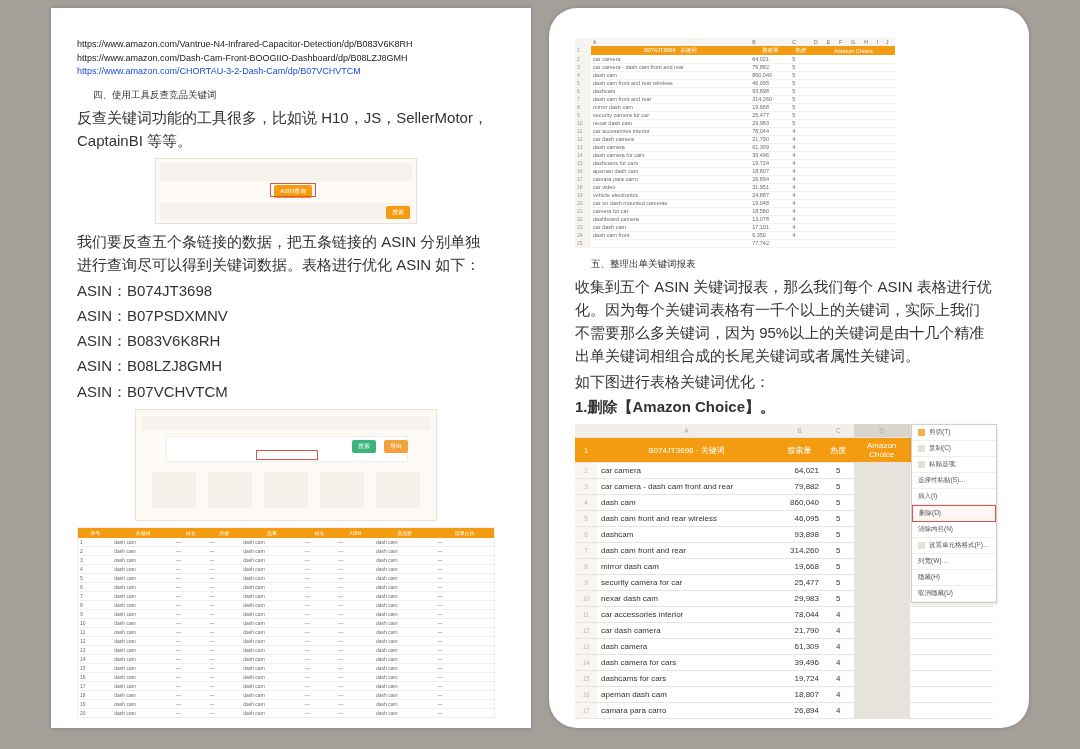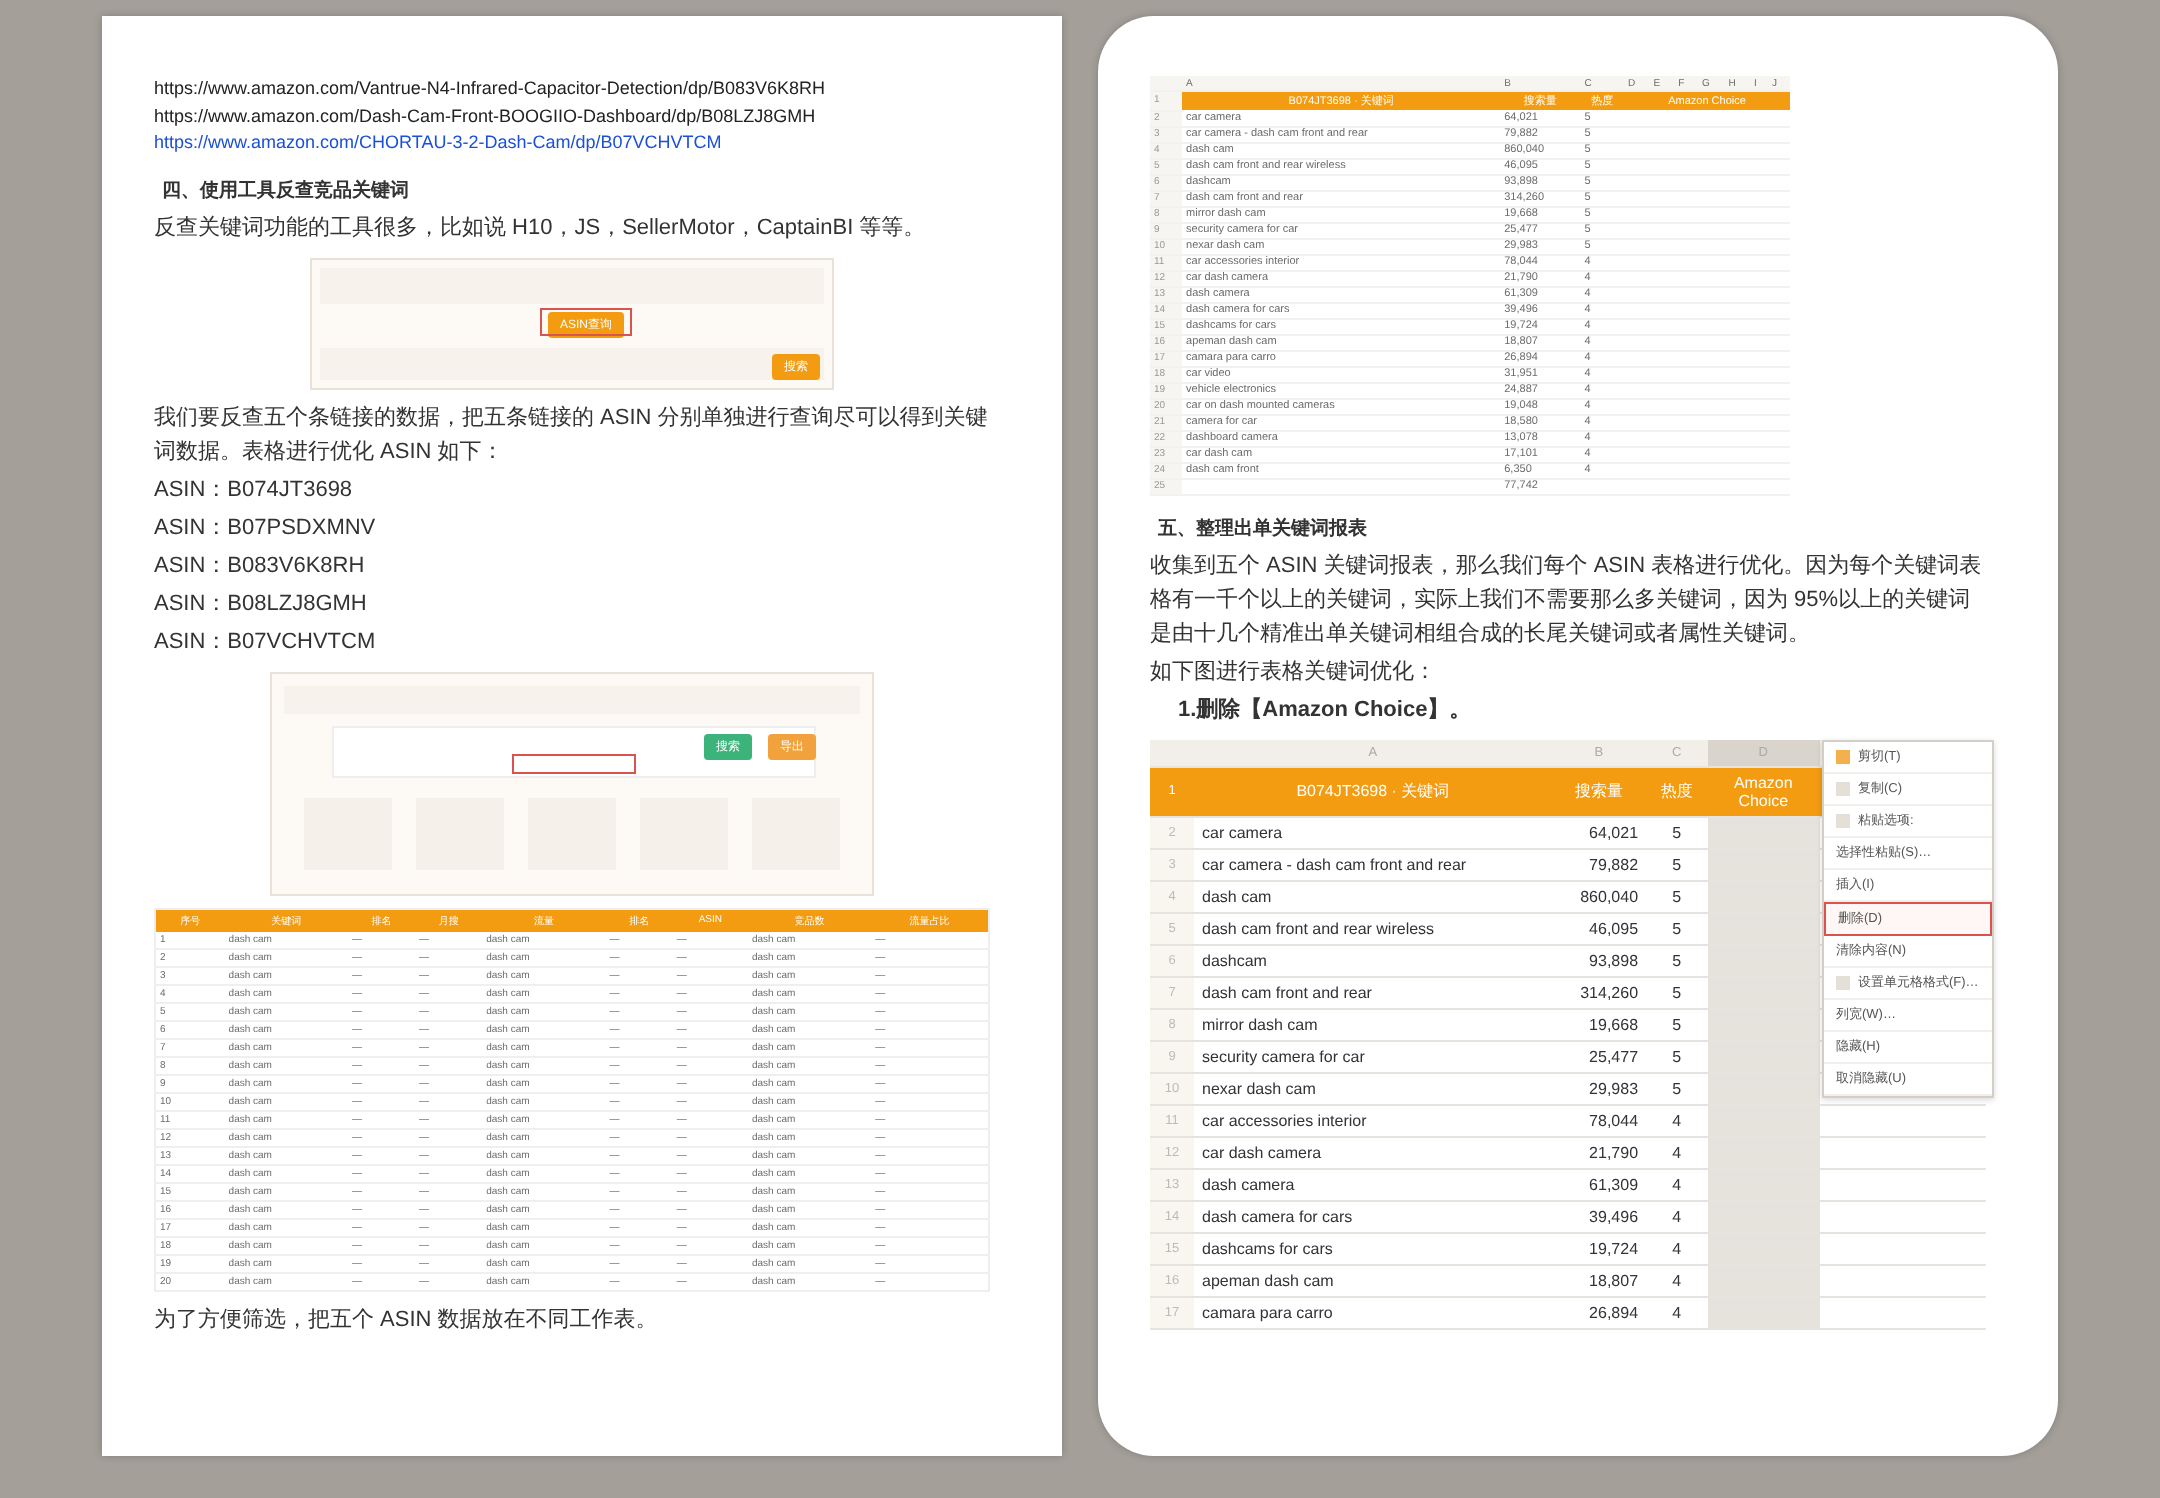--- a/index.html
+++ b/index.html
@@ -20,22 +20,22 @@
     background: #fff;
     width: 480px;
     height: 720px;
     padding: 30px 36px 20px 26px;
     box-sizing: border-box;
     overflow: hidden;
     box-shadow: 0 0 4px rgba(0,0,0,0.2);
   }
   .link { color: #222; font-size: 9px; line-height: 1.5; }
   .link-blue { color: #1a4fd9; }
-  .section-title { font-size: 9.5px; font-weight: bold; margin: 10px 0 4px 4px; }
-  .body-text { font-size: 11px; line-height: 1.55; margin: 2px 0; }
+  .section-title { font-size: 9.5px; font-weight: normal; margin: 10px 0 4px 16px; }
+  .body-text { font-size: 15px; line-height: 1.55; margin: 2px 0; }
   .img-placeholder {
     border: 1px solid #e9e2d8;
     background: #fdfaf5;
     margin: 6px auto;
     position: relative;
   }
   .img-placeholder.small1 { width: 260px; height: 64px; }
   .img-placeholder.small2 { width: 300px; height: 110px; }
   .orange-btn {
     position: absolute; background: #f39c12; color: #fff;
@@ -711,21 +711,21 @@
           <td></td>
           <td></td>
           <td></td>
         </tr>
       </tbody>
   </table>
 
   <div class="section-title" style="margin-top:10px;">五、整理出单关键词报表</div>
   <div class="body-text">收集到五个 ASIN 关键词报表，那么我们每个 ASIN 表格进行优化。因为每个关键词表格有一千个以上的关键词，实际上我们不需要那么多关键词，因为 95%以上的关键词是由十几个精准出单关键词相组合成的长尾关键词或者属性关键词。</div>
   <div class="body-text">如下图进行表格关键词优化：</div>
-  <div class="body-text" style="font-weight:bold;margin-left:14px;">1.删除【Amazon Choice】。</div>
+  <div class="body-text" style="font-weight:bold;">1.删除【Amazon Choice】。</div>
 
   <div style="position:relative;margin-top:6px;">
     <table class="kw-table">
       <tbody>
           <tr>
         <td class="clabel"></td>
         <td class="clabel">A</td>
         <td class="clabel">B</td>
         <td class="clabel">C</td>
         <td class="clabel" style="background:#d9d5cc;">D</td>

